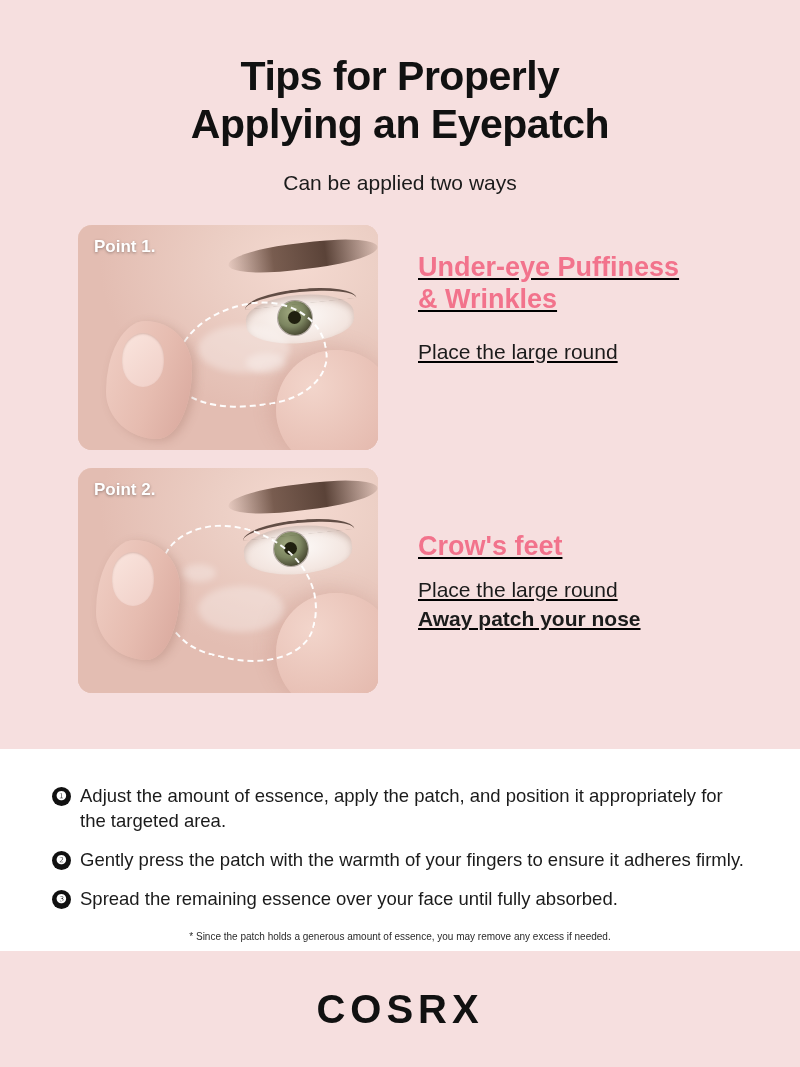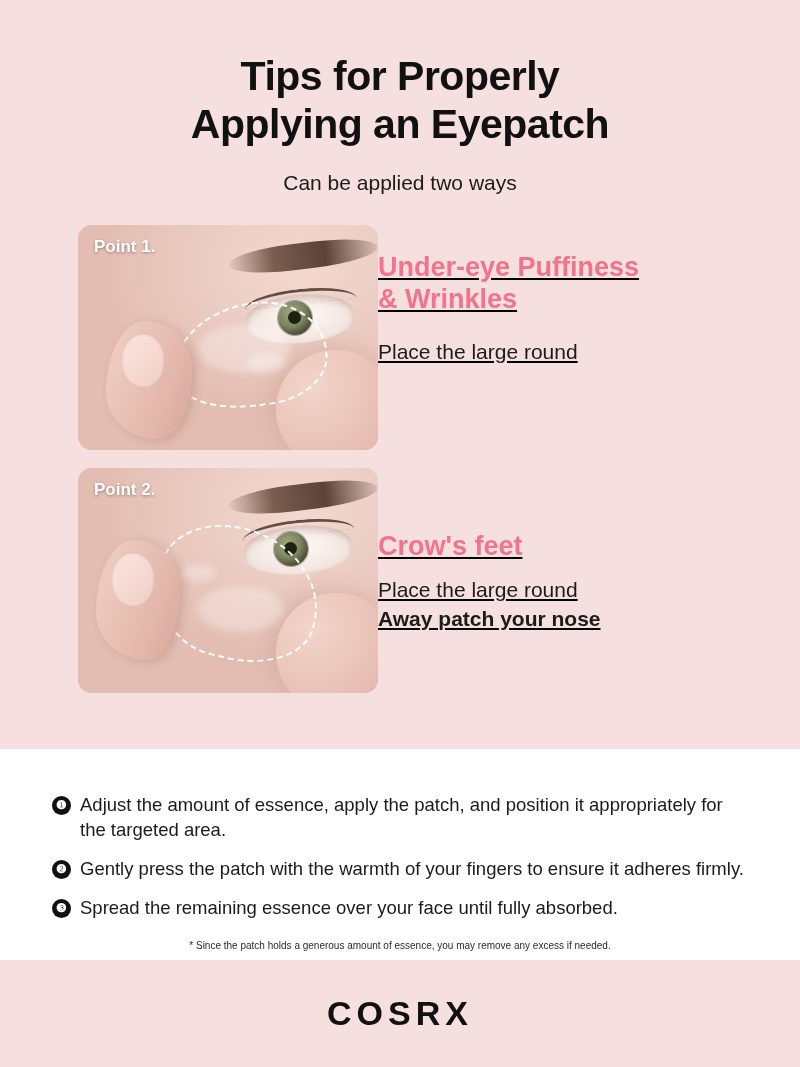--- a/index.html
+++ b/index.html
@@ -14,21 +14,20 @@
     overflow: hidden;
   }
 
   .page {
     position: relative;
     width: 800px;
     height: 1067px;
     background: #ffffff;
     display: flex;
     flex-direction: column;
-    gap: 9px;
   }
 
   
   .hero {
     background: #f6dfdf;
     padding: 52px 0 38px 0;
     position: relative;
   }
 
   .hero-title {
@@ -159,20 +158,21 @@
     top: 12px;
     left: 16px;
     color: #ffffff;
     font-size: 17px;
     font-weight: bold;
     text-shadow: 0 1px 3px rgba(0,0,0,0.35);
     z-index: 5;
   }
 
   .point-text {
+    padding-left: 40px;
     padding-top: 26px;
   }
   .point-heading {
     color: #f2738c;
     font-size: 27px;
     font-weight: bold;
     line-height: 1.2;
     margin: 0;
   }
   .point-body {
@@ -227,21 +227,21 @@
 
   
   .brandbar {
     background: #f6dfdf;
     height: 116px;
     display: flex;
     align-items: center;
     justify-content: center;
   }
   .brand {
-    font-size: 34px;
+    font-size: 40px;
     letter-spacing: 5px;
     font-weight: bold;
     color: #111111;
     font-family: "Liberation Sans", sans-serif;
   }
 </style>
 </head>
 <body>
 
 <div class="page">

